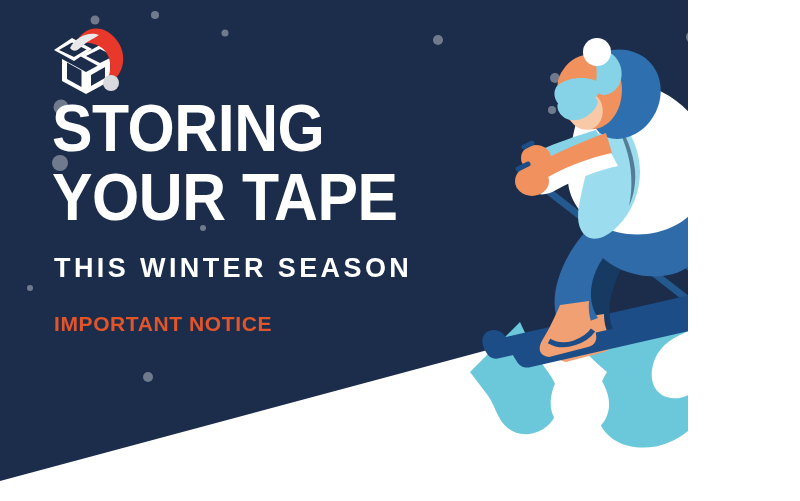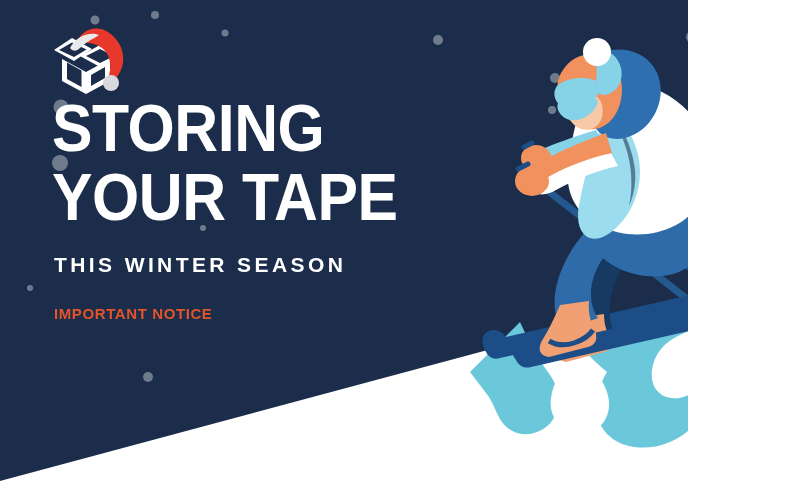--- a/index.html
+++ b/index.html
@@ -46,31 +46,31 @@
     transform-origin: left center;
     white-space: nowrap;
   }
   .headline-2 {
     margin-top: 4px;
   }
   .subhead {
     color: #ffffff;
     font-family: "Liberation Sans", sans-serif;
     font-weight: bold;
-    font-size: 21px;
+    font-size: 27px;
     letter-spacing: 3.4px;
     margin: 24px 0 0 2px;
     text-transform: uppercase;
     white-space: nowrap;
   }
   .notice {
     color: #E2552A;
     font-family: "Liberation Sans", sans-serif;
     font-weight: bold;
-    font-size: 15px;
+    font-size: 21px;
     letter-spacing: 0.6px;
     margin: 28px 0 0 2px;
     text-transform: uppercase;
     white-space: nowrap;
   }
   #logo {
     position: absolute;
     left: 46px;
     top: 26px;
     width: 100px;

